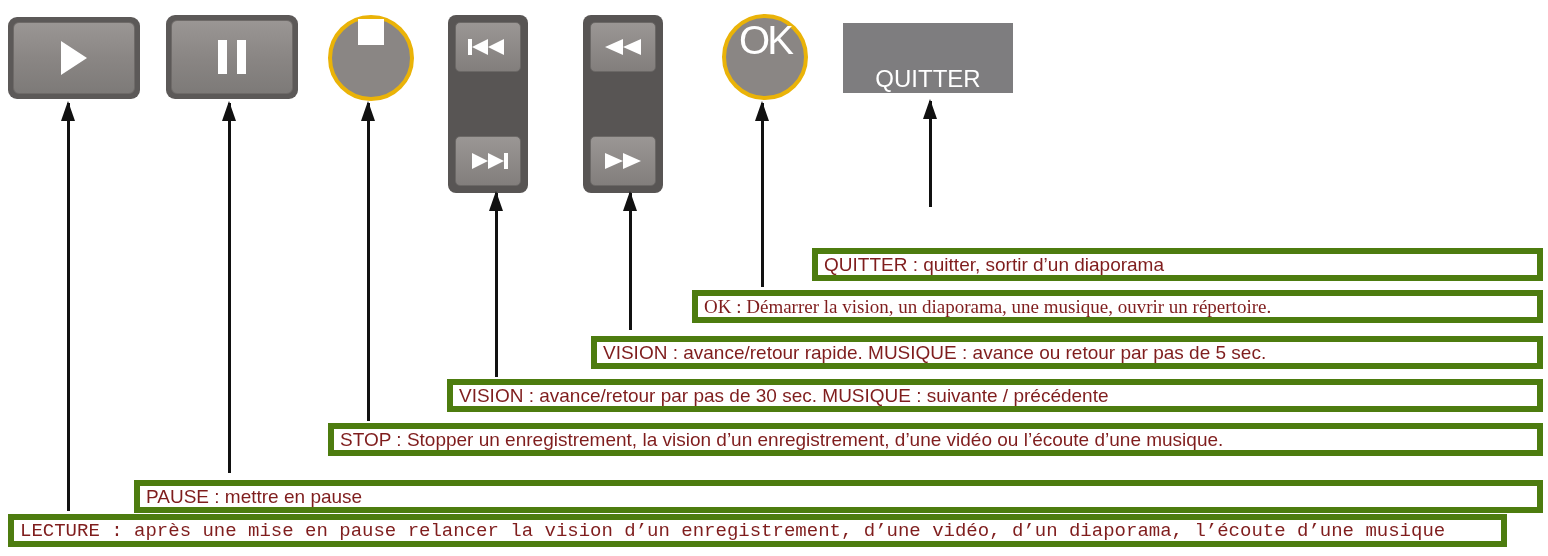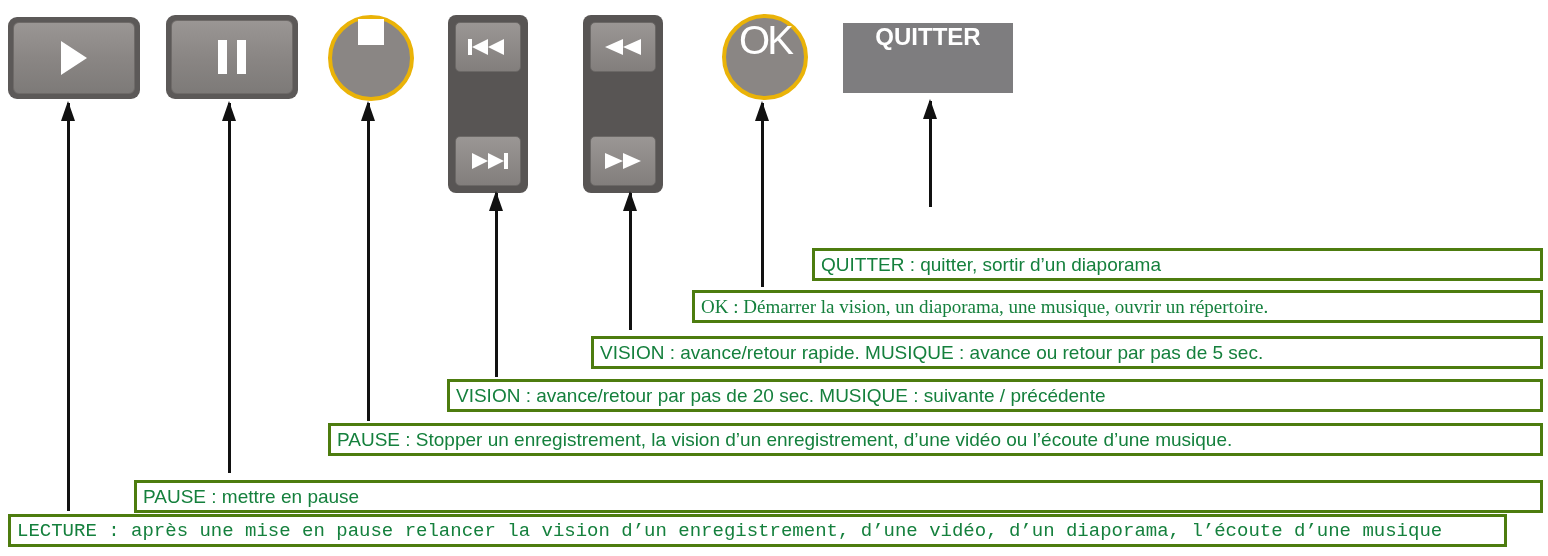--- a/index.html
+++ b/index.html
@@ -3,25 +3,25 @@
 <meta charset="utf-8">
 <style>
   html,body{margin:0;padding:0;background:#fff;}
   body{width:1548px;height:556px;position:relative;overflow:hidden;font-family:"Liberation Sans",sans-serif;}
   .btn{position:absolute;box-sizing:border-box;}
   .rect-btn{background:#5c5958;border-radius:9px;padding:5px;}
   .rect-btn .face{width:100%;height:100%;border-radius:6px;background:linear-gradient(180deg,#9a9694 0%,#8a8684 50%,#7d7a78 100%);display:flex;align-items:center;justify-content:center;box-sizing:border-box;border:1px solid #6e6a68;}
   .round-btn{border-radius:50%;background:#8a8684;border:4px solid #eab308;display:flex;align-items:flex-start;justify-content:center;}
   .duo{background:#585554;border-radius:8px;padding:7px;display:flex;flex-direction:column;justify-content:space-between;}
   .duo .face{height:48px;border-radius:5px;background:linear-gradient(180deg,#9a9694,#827e7c);border:1px solid #6b6866;display:flex;align-items:center;justify-content:center;}
-  .quit{background:#7e7d7f;color:#fff;font-weight:bold;font-size:24px;display:flex;align-items:flex-start;justify-content:center;}
+  .quit{background:#7e7d7f;color:#fff;font-weight:normal;font-size:24px;display:flex;align-items:flex-end;justify-content:center;}
   .ok{color:#fff;font-size:40px;letter-spacing:-3px;}
   .arrow{position:absolute;width:3px;background:#111;}
   .arrow::before{content:"";position:absolute;top:-2px;left:-6px;border-left:7.5px solid transparent;border-right:7.5px solid transparent;border-bottom:20px solid #111;}
-  .label{position:absolute;box-sizing:border-box;border:3px solid #4d7c0f;height:33px;font-size:19px;color:#15803d;padding:0 6px;display:flex;align-items:center;white-space:nowrap;background:#fff;}
+  .label{position:absolute;box-sizing:border-box;border:6px solid #4d7c0f;height:33px;font-size:19px;color:#7f1d1d;padding:0 6px;display:flex;align-items:center;white-space:nowrap;background:#fff;}
   svg{display:block;}
 </style>
 </head>
 <body>
 
 <div class="btn rect-btn" style="left:8px;top:17px;width:132px;height:82px;">
   <div class="face">
     <svg width="30" height="34" viewBox="0 0 30 34">
         <polygon points="2,0 28,17 2,34" fill="#fff"></polygon>
       </svg>
@@ -87,16 +87,16 @@
 <div class="arrow" style="left:228px;top:103px;height:370px;"></div>
 <div class="arrow" style="left:367px;top:103px;height:318px;"></div>
 <div class="arrow" style="left:495px;top:193px;height:184px;"></div>
 <div class="arrow" style="left:629px;top:193px;height:137px;"></div>
 <div class="arrow" style="left:761px;top:103px;height:184px;"></div>
 <div class="arrow" style="left:929px;top:101px;height:106px;"></div>
 
 <div class="label" style="left:812px;top:248px;width:731px;">QUITTER : quitter, sortir d’un diaporama</div>
 <div class="label" style="left:692px;top:290px;width:851px;font-family:Liberation Serif, serif;">OK : Démarrer la vision, un diaporama, une musique, ouvrir un répertoire.</div>
 <div class="label" style="left:591px;top:336px;width:952px;">VISION : avance/retour rapide. MUSIQUE : avance ou retour par pas de 5 sec.</div>
-<div class="label" style="left:447px;top:379px;width:1096px;">VISION : avance/retour par pas de 20 sec. MUSIQUE : suivante / précédente</div>
-<div class="label" style="left:328px;top:423px;width:1215px;">PAUSE : Stopper un enregistrement, la vision d’un enregistrement, d’une vidéo ou l’écoute d’une musique.</div>
+<div class="label" style="left:447px;top:379px;width:1096px;">VISION : avance/retour par pas de 30 sec. MUSIQUE : suivante / précédente</div>
+<div class="label" style="left:328px;top:423px;width:1215px;">STOP : Stopper un enregistrement, la vision d’un enregistrement, d’une vidéo ou l’écoute d’une musique.</div>
 <div class="label" style="left:134px;top:472px;width:1409px;margin-top:8px;">PAUSE : mettre en pause</div>
 <div class="label" style="left:8px;top:514px;width:1499px;font-family:Liberation Mono, monospace;">LECTURE : après une mise en pause relancer la vision d’un enregistrement, d’une vidéo, d’un diaporama, l’écoute d’une musique</div>
 
 </body></html>

